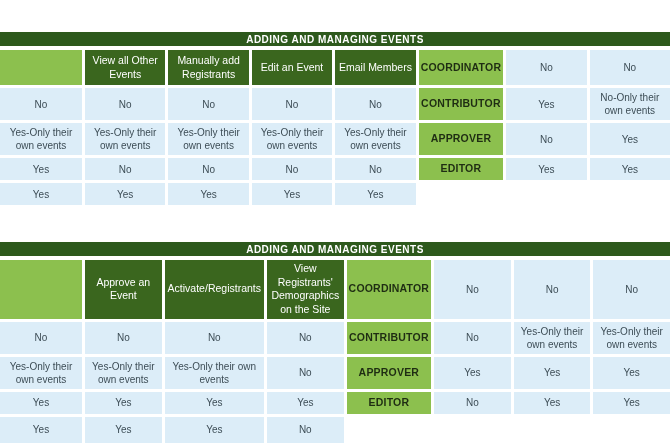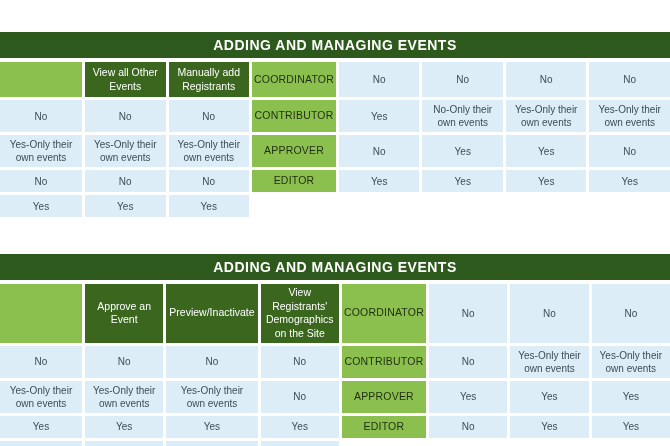--- a/index.html
+++ b/index.html
@@ -12,27 +12,27 @@
   .page {
     width: 670px;
     height: 446px;
     background: #ffffff;
     padding-top: 32px;
     box-sizing: border-box;
   }
   .perm-table { width: 670px; }
   .perm-table.first { margin-bottom: 37px; }
   .title-bar {
-    height: 26px;
+    height: 14px;
     background: #2d591c;
     color: #ffffff;
     display: flex;
     align-items: center;
     justify-content: center;
-    font-size: 14px;
+    font-size: 10px;
     font-weight: 700;
     letter-spacing: 0.5px;
     margin-bottom: 4px;
   }
   .grid {
     display: grid;
     grid-template-columns: 82px repeat(7, 1fr);
     gap: 3px;
     width: 670px;
   }
@@ -54,21 +54,21 @@
   }
   .t2 .hcell { min-height: 44px; }
   
   .t2 .grid > .hcell:nth-child(8) {
     font-weight: 700;
     font-size: 12px;
   }
   .rlabel {
     background: #8cc04e;
     color: #1f2d13;
-    font-weight: 400;
+    font-weight: 700;
     font-size: 10.5px;
     letter-spacing: 0.2px;
     min-height: 22px;
     padding: 2px 2px;
   }
   .dcell {
     background: #dcedf8;
     color: #3d4d56;
     font-size: 10px;
     padding: 3px 4px;
@@ -80,20 +80,22 @@
 <body>
 
 <div class="page">
 
   <section class="perm-table first t1">
     <div class="title-bar">ADDING AND MANAGING EVENTS</div>
     <div class="grid">
         <div class="cell corner"></div>
         <div class="cell hcell">View all Other Events</div>
         <div class="cell hcell">Manually add Registrants</div>
+        <div class="cell hcell">Edit an Event</div>
+        <div class="cell hcell">Email Members</div>
         <div class="cell rlabel">COORDINATOR</div>
         <div class="cell dcell">No</div>
         <div class="cell dcell">No</div>
         <div class="cell dcell">No</div>
         <div class="cell dcell">No</div>
         <div class="cell dcell">No</div>
         <div class="cell dcell">No</div>
         <div class="cell dcell">No</div>
         <div class="cell rlabel">CONTRIBUTOR</div>
         <div class="cell dcell">Yes</div>
@@ -120,21 +122,21 @@
         <div class="cell dcell">Yes</div>
         <div class="cell dcell">Yes</div>
       </div>
   </section>
 
   <section class="perm-table t2">
     <div class="title-bar">ADDING AND MANAGING EVENTS</div>
     <div class="grid">
         <div class="cell corner"></div>
         <div class="cell hcell">Approve an Event</div>
-        <div class="cell hcell">Preview/Inactivate</div>
+        <div class="cell hcell">Activate/Registrants</div>
         <div class="cell hcell">View Registrants' Demographics on the Site</div>
         <div class="cell rlabel">COORDINATOR</div>
         <div class="cell dcell">No</div>
         <div class="cell dcell">No</div>
         <div class="cell dcell">No</div>
         <div class="cell dcell">No</div>
         <div class="cell dcell">No</div>
         <div class="cell dcell">No</div>
         <div class="cell dcell">No</div>
         <div class="cell rlabel">CONTRIBUTOR</div>

